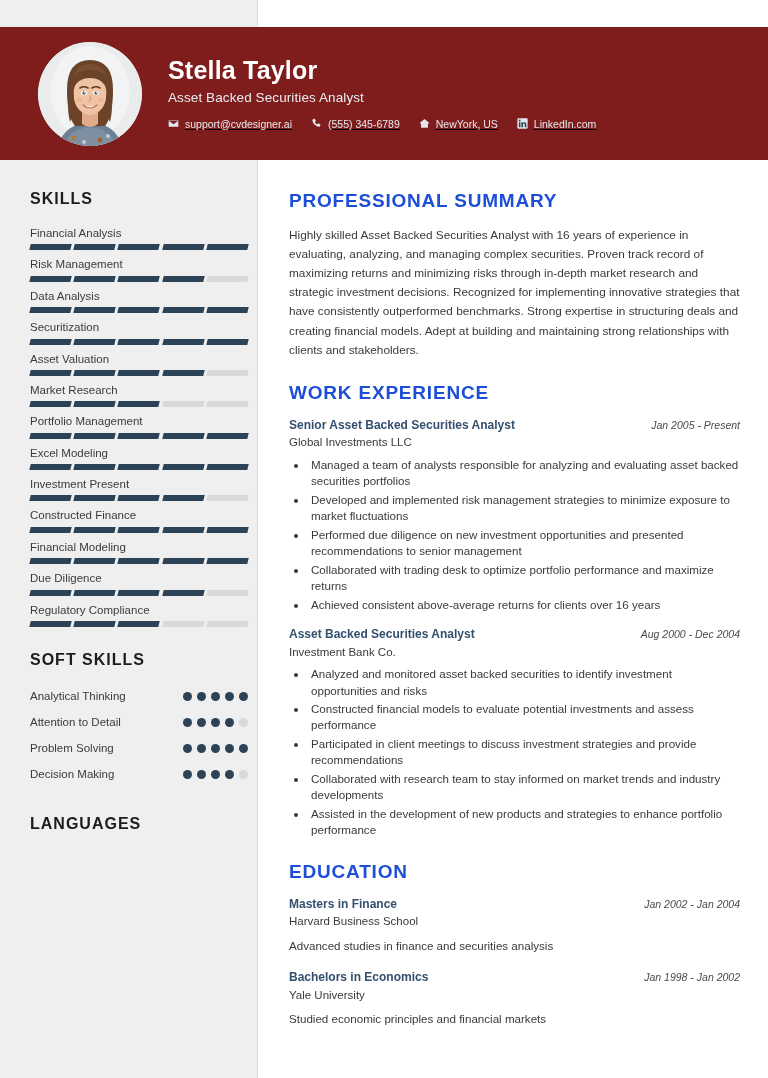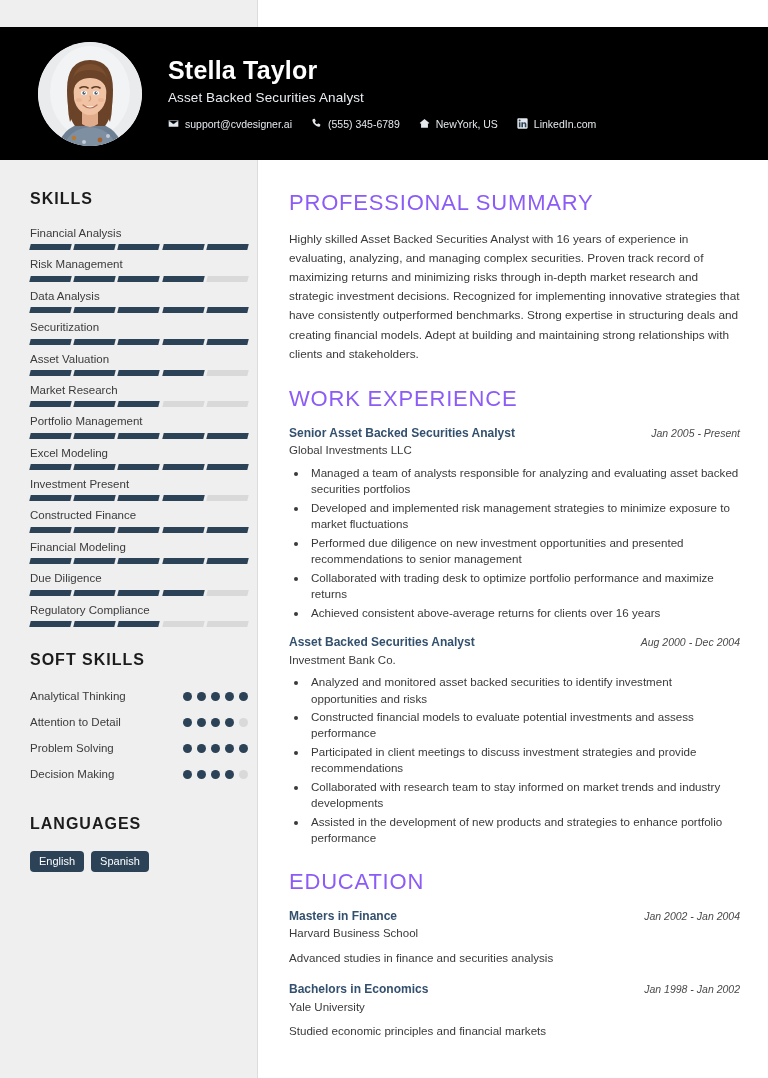--- a/index.html
+++ b/index.html
@@ -29,21 +29,21 @@
     background: #efefef;
     border-right: 1px solid #dcdcdc;
   }
 
   
   .header {
     position: absolute;
     left: 0; top: 27px;
     width: 768px;
     height: 133px;
-    background: #000000;
+    background: #7f1d1d;
     display: flex;
     align-items: center;
     padding-left: 38px;
     z-index: 5;
   }
 
   .avatar {
     width: 104px;
     height: 104px;
     border-radius: 50%;
@@ -165,23 +165,23 @@
   
   .main {
     position: absolute;
     left: 258px; top: 160px;
     width: 510px;
     padding: 30px 28px 0 31px;
     z-index: 6;
   }
 
   .main-heading {
-    font-size: 22px;
-    font-weight: normal;
-    color: #8b5cf6;
+    font-size: 19px;
+    font-weight: bold;
+    color: #1d4ed8;
     letter-spacing: .8px;
     margin-bottom: 14px;
   }
 
   .summary {
     font-size: 11.8px;
     line-height: 1.62;
     color: #3a3a3a;
     text-align: left;
   }
@@ -521,24 +521,20 @@
               <span class="dot on"></span>
               <span class="dot on"></span>
               <span class="dot "></span>
             </div>
   </div>
         </div>
     </div>
 
     <div class="lang-block">
       <div class="side-heading">LANGUAGES</div>
-      <div class="lang-pills" id="lang-list">
-          <span class="pill">English</span>
-          <span class="pill">Spanish</span>
-        </div>
     </div>
   </div>
 
   <div class="main">
 
     <div class="main-heading">PROFESSIONAL SUMMARY</div>
     <div class="summary">Highly skilled Asset Backed Securities Analyst with 16 years of experience in evaluating, analyzing, and managing complex securities. Proven track record of maximizing returns and minimizing risks through in-depth market research and strategic investment decisions. Recognized for implementing innovative strategies that have consistently outperformed benchmarks. Strong expertise in structuring deals and creating financial models. Adept at building and maintaining strong relationships with clients and stakeholders.</div>
 
     <div class="section">
       <div class="main-heading">WORK EXPERIENCE</div>

